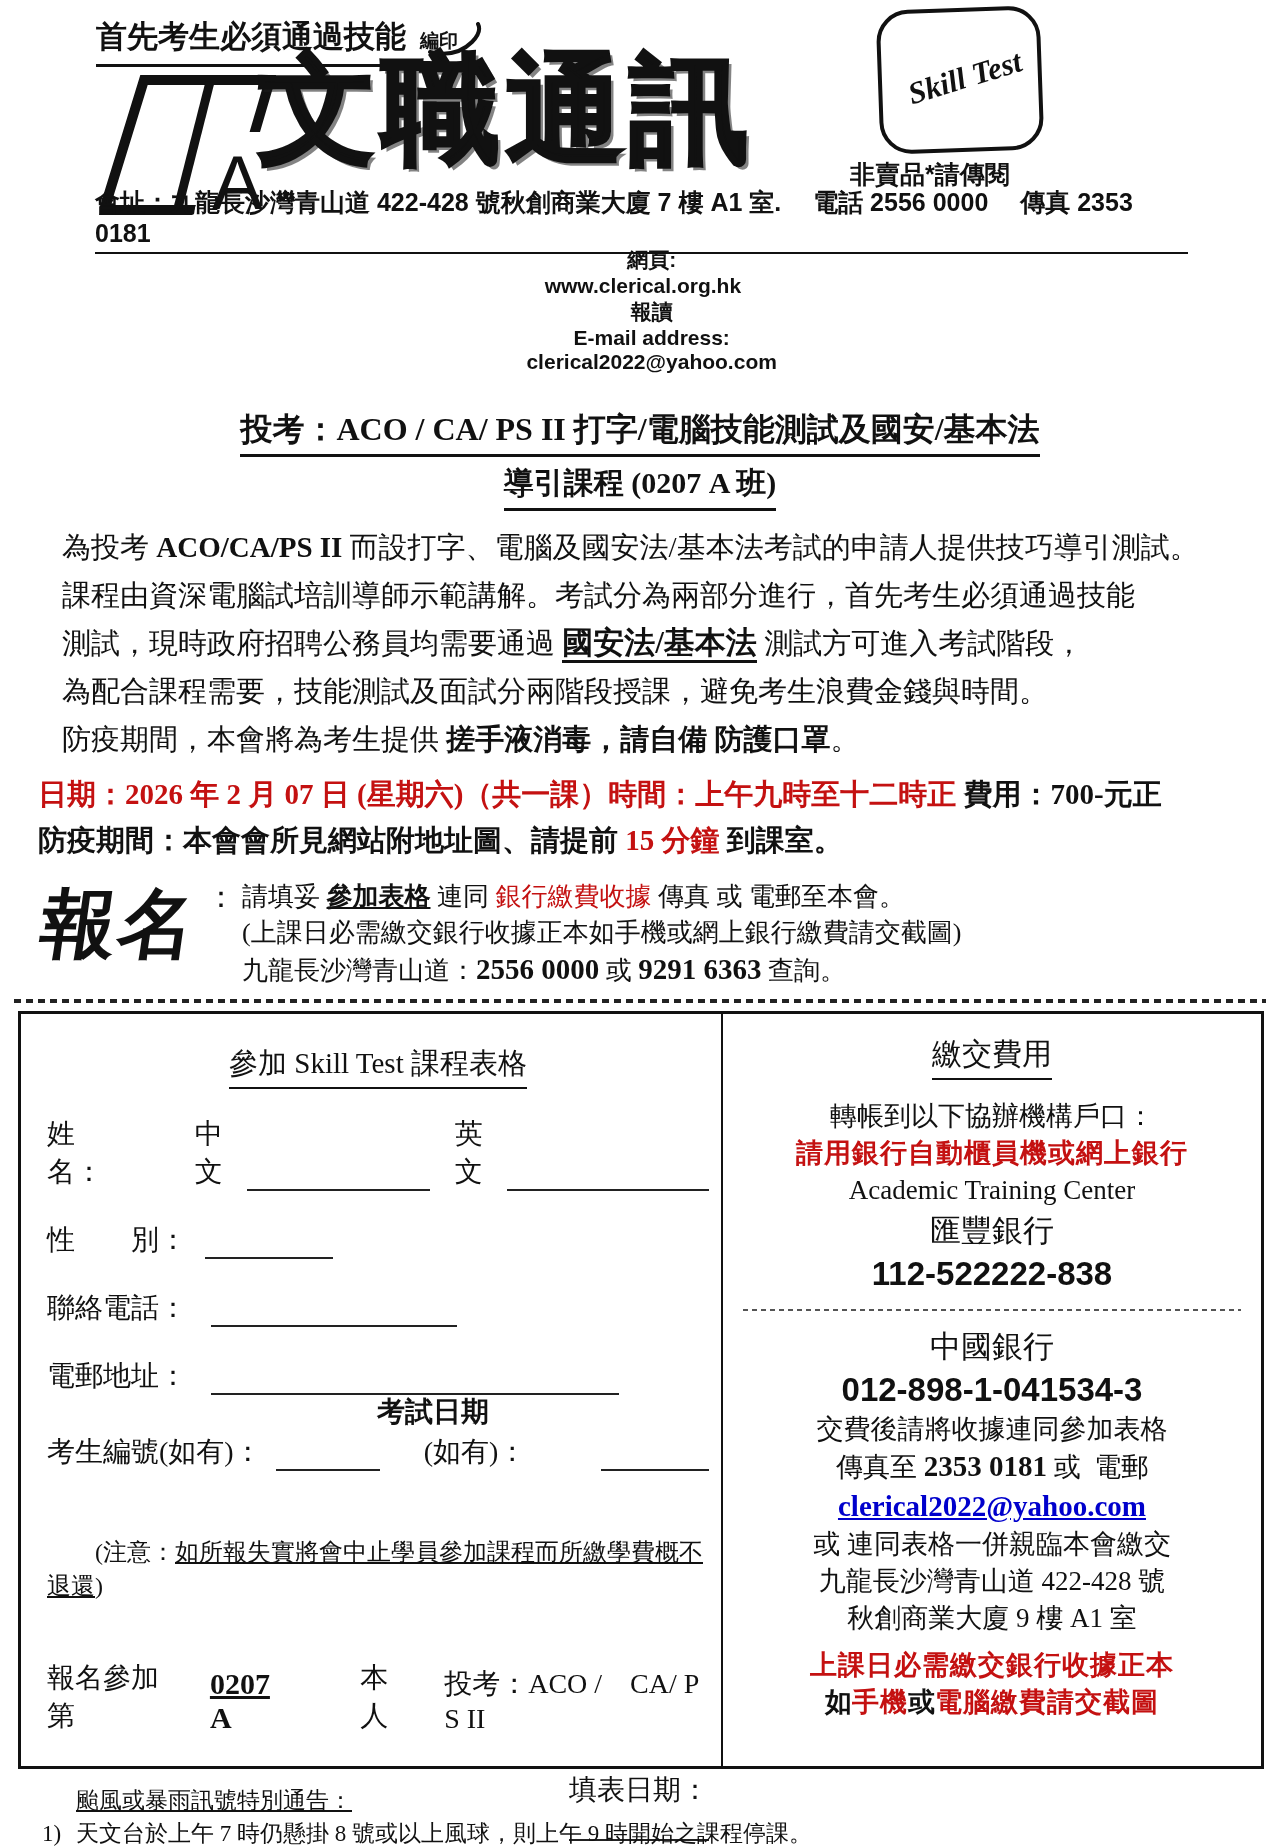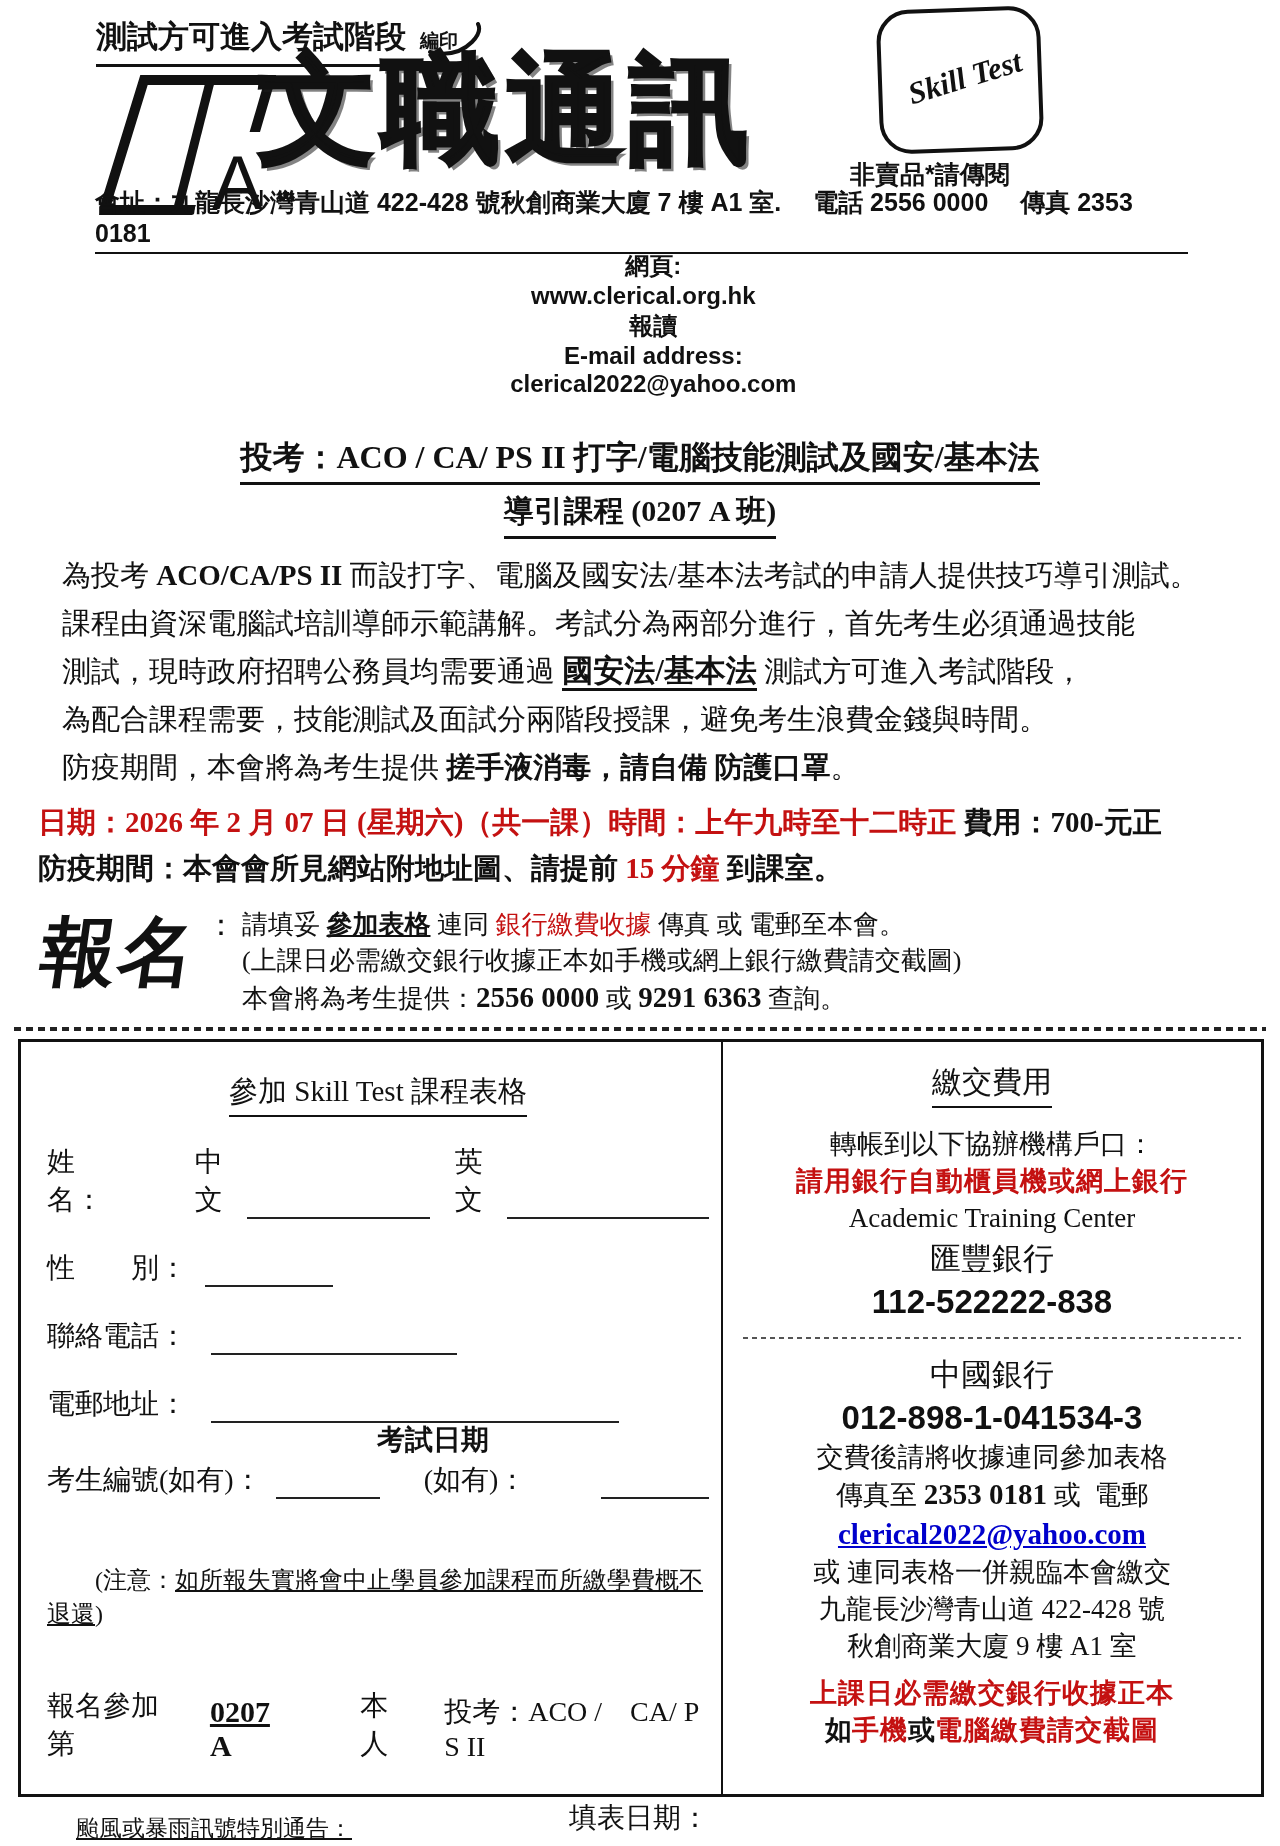--- a/index.html
+++ b/index.html
@@ -24,21 +24,21 @@
          border-radius:32px;transform:rotate(-2deg);}
   .badge span{position:absolute;left:8px;top:48px;width:150px;text-align:center;
          font-size:31px;font-weight:bold;font-style:italic;transform:rotate(-15deg);}
   .notforsale{position:absolute;left:850px;top:158px;font-size:25px;font-weight:bold;
          font-family:"Liberation Sans","DejaVu Sans",sans-serif;}
   .addr-line{position:absolute;left:95px;right:92px;top:186px;font-size:25px;font-weight:bold;
          font-family:"Liberation Sans","DejaVu Sans",sans-serif;
          border-bottom:2px solid #111;padding-bottom:4px;}
 
   
-  .web-line{text-align:center;font-size:24px;font-weight:bold;margin-top:4px;
+  .web-line{text-align:center;font-size:21px;font-weight:bold;margin-top:4px;
             font-family:"Liberation Sans","DejaVu Sans",sans-serif;}
   .headline{text-align:center;margin-top:10px;}
   .headline .h1{display:inline-block;font-size:32px;font-weight:bold;border-bottom:3px solid #111;padding-bottom:2px;}
   .headline .h2{display:inline-block;font-size:30px;font-weight:bold;border-bottom:3px solid #111;padding-bottom:4px;margin-top:6px;}
 
   
   .intro{margin:12px 58px 0 62px;font-size:29px;}
   .intro .iline{line-height:48px;}
   .gab{font-size:31px;border-bottom:3px solid #111;}
 
@@ -91,21 +91,21 @@
   .ftr-item{display:flex;line-height:33px;}
   .ftr-no{width:34px;flex:none;}
 </style>
 </head>
 <body>
 
 <div class="page">
 
   <div class="header">
     <div class="pub-line">
-      <span>測試方可進入考試階段</span><span class="pub-suffix">編印</span>
+      <span>首先考生必須通過技能</span><span class="pub-suffix">編印</span>
     </div>
     <svg class="swoosh" width="64" height="44" viewBox="0 0 64 44">
       <path d="M2,30 Q28,36 44,20 Q54,10 50,2" fill="none" stroke="#111" stroke-width="4" stroke-linecap="round"></path>
     </svg>
     <svg class="logo" width="176" height="142" viewBox="0 0 176 142">
       <polygon points="44,6 170,6 132,136 4,136" fill="none" stroke="#111" stroke-width="10"></polygon>
       <line x1="110" y1="8" x2="78" y2="134" stroke="#111" stroke-width="9"></line>
       <polygon points="122,58 176,58 168,142 92,142" fill="#fff"></polygon>
       <text x="112" y="135" font-family="Liberation Sans, DejaVu Sans, sans-serif" font-size="76" fill="#111">A</text>
     </svg>
@@ -142,21 +142,21 @@
     <div class="sline pre"><span class="red">日期：2026 年 2 月 07 日 (星期六)（共一課）時間：上午九時至十二時正</span><span> 費用：700-元正</span></div>
     <div class="sline pre"><span>防疫期間：本會會所見網站附地址圖、請提前 </span><span class="red">15 分鐘</span><span> 到課室。</span></div>
   </div>
 
   <div class="signup">
     <div class="signup-big">報名</div>
     <div class="signup-colon">：</div>
     <div class="signup-lines">
       <div class="sl pre"><span>請填妥 </span><span class="b u">參加表格</span><span> 連同 </span><span class="red">銀行繳費收據</span><span> 傳真 或 電郵至本會。</span></div>
       <div class="sl pre">(上課日必需繳交銀行收據正本如手機或網上銀行繳費請交截圖)</div>
-      <div class="sl sl3 pre"><span>本會將為考生提供：</span><b>2556 0000</b><span> 或 </span><b>9291 6363</b><span> 查詢。</span></div>
+      <div class="sl sl3 pre"><span>九龍長沙灣青山道：</span><b>2556 0000</b><span> 或 </span><b>9291 6363</b><span> 查詢。</span></div>
     </div>
   </div>
 
   <div class="dashed-sep"></div>
 
   <div class="formbox">
 
     <div class="fleft">
       <div class="ftitle-wrap"><span class="ftitle">參加 Skill Test 課程表格</span></div>
 

